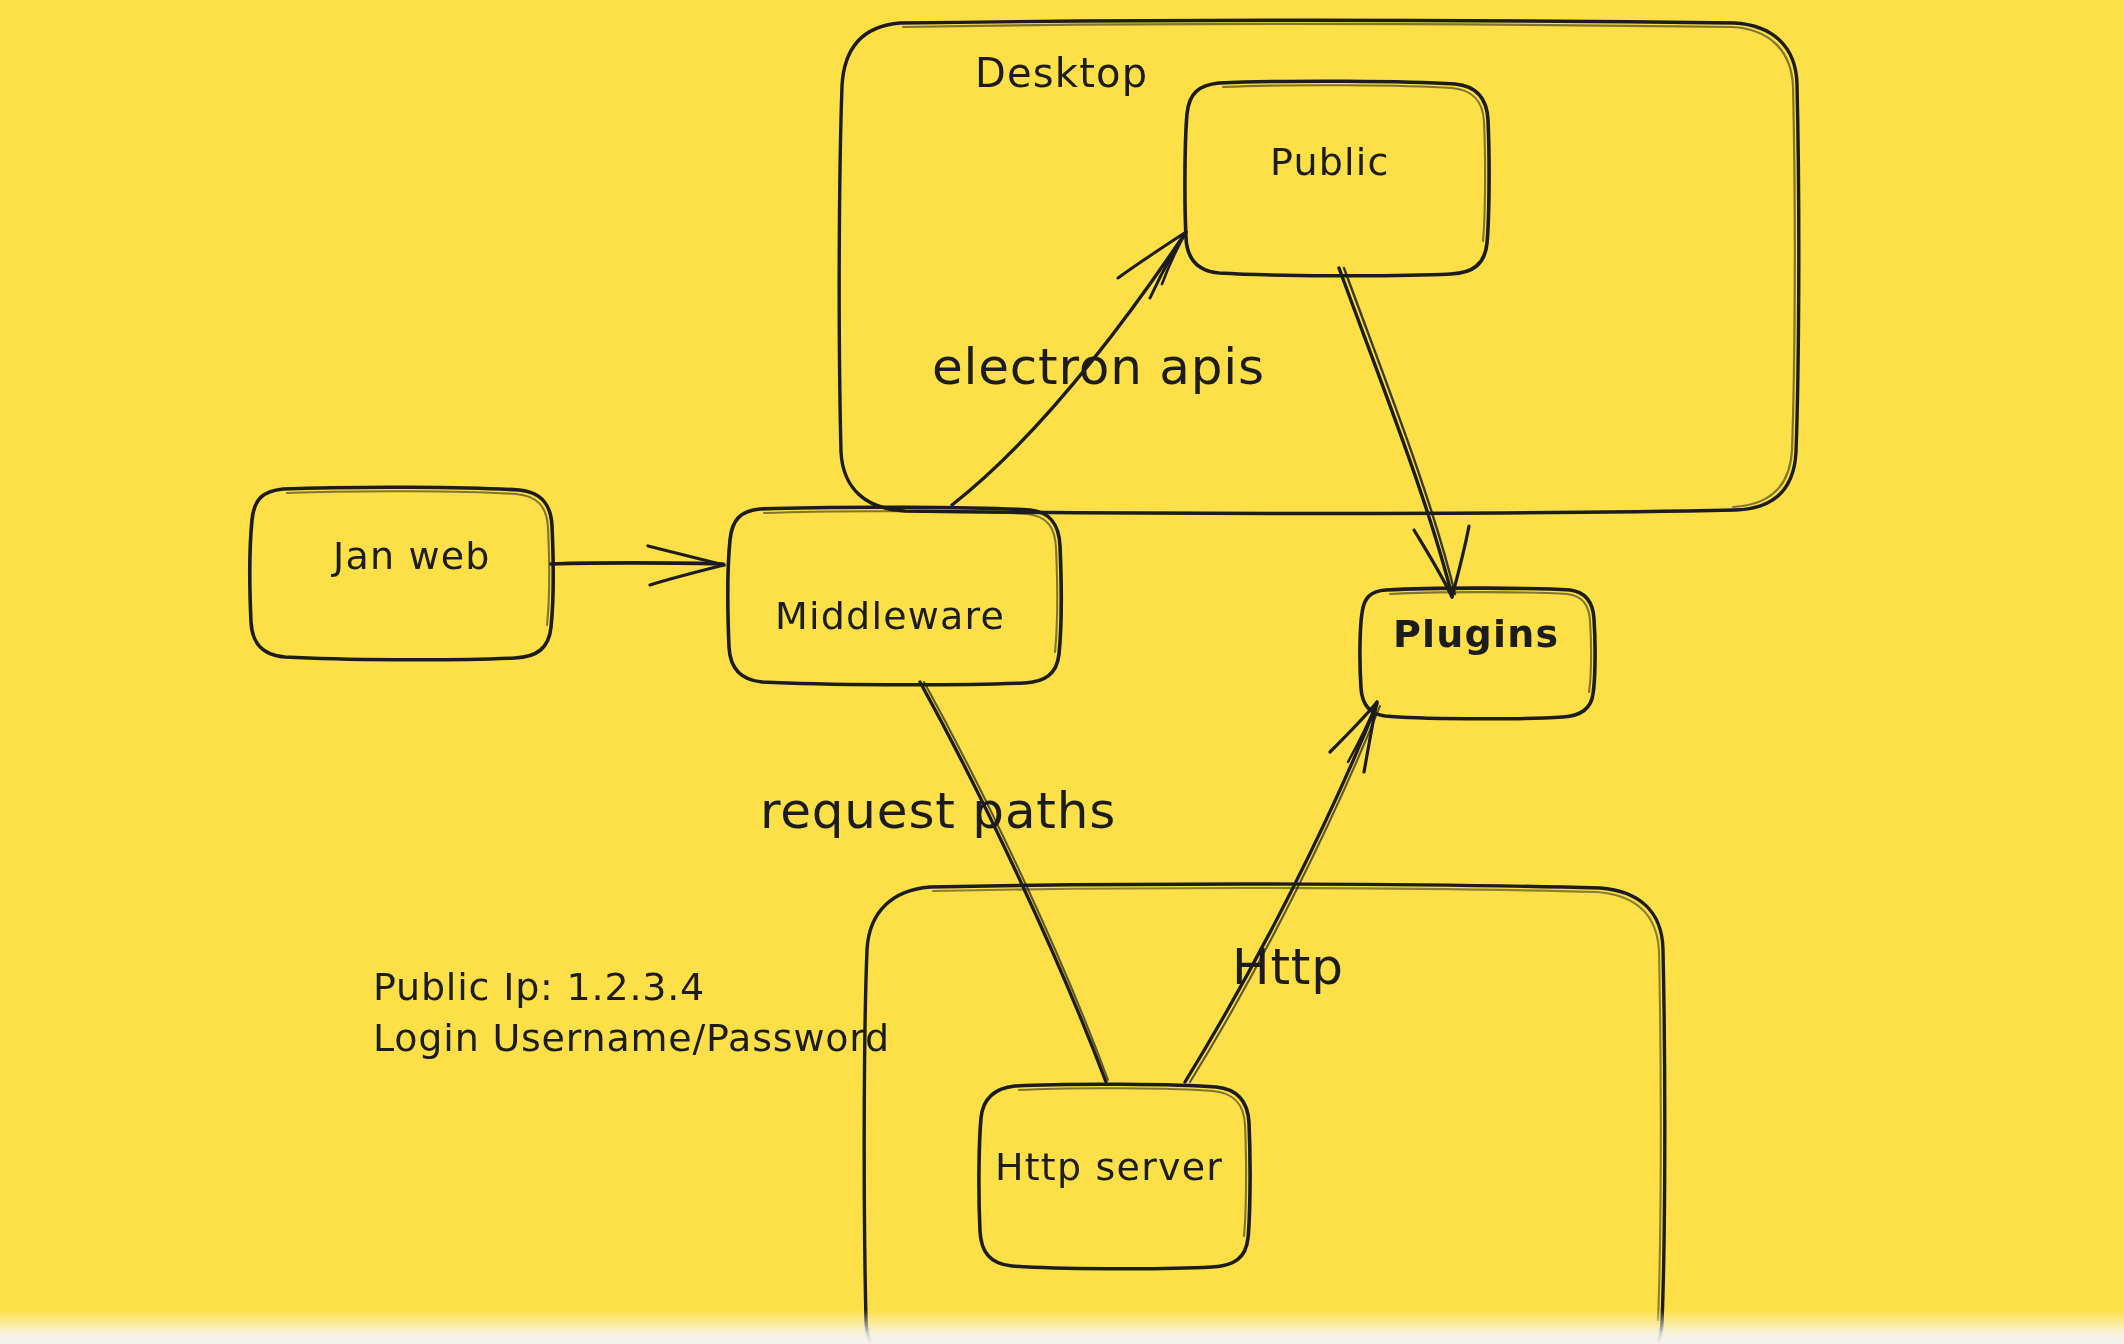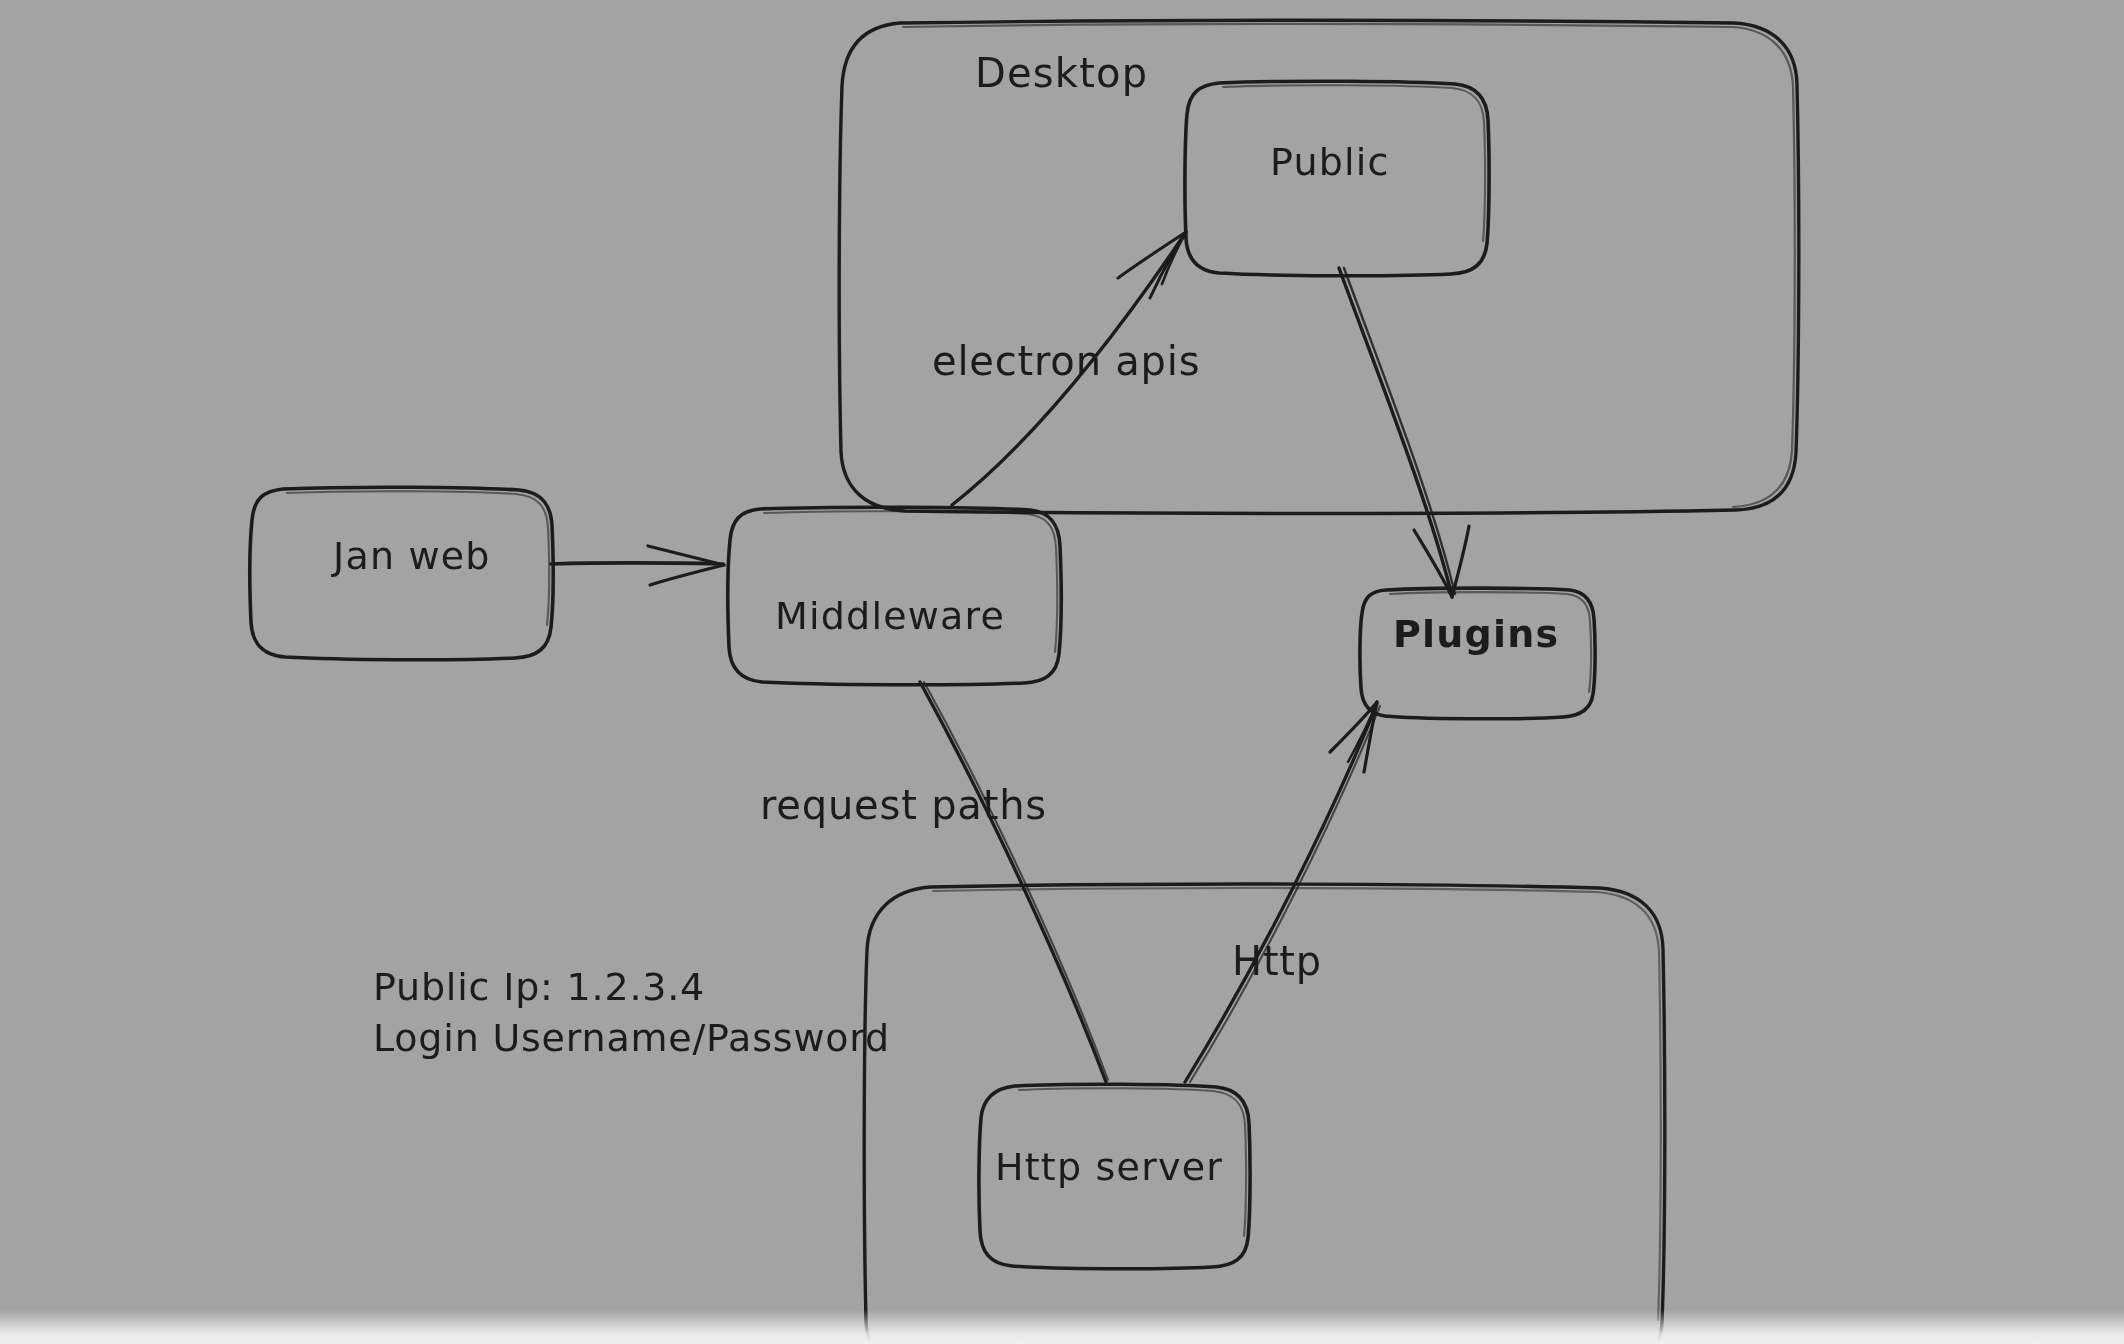--- a/index.html
+++ b/index.html
@@ -8,21 +8,21 @@
     padding: 0;
     background: #ffffff;
   }
   body {
     font-family: "DejaVu Sans", sans-serif;
   }
   #canvas {
     position: relative;
     width: 2124px;
     height: 1344px;
-    background: #a3a3a3;
+    background: #fde047;
     overflow: hidden;
   }
   #sketch {
     position: absolute;
     top: 0;
     left: 0;
     width: 2124px;
     height: 1344px;
   }
   
@@ -38,21 +38,21 @@
   .node-label {
     font-size: 38px;
     letter-spacing: 1.2px;
     font-weight: 400;
   }
   .group-label {
     font-size: 40px;
     letter-spacing: 1.2px;
   }
   .edge-label {
-    font-size: 40px;
+    font-size: 50px;
     letter-spacing: 0.8px;
   }
   .note-label {
     font-size: 38px;
     letter-spacing: 0.8px;
     line-height: 1.28;
     margin-left: 16px;
   }
   
   #bottom-fade {

